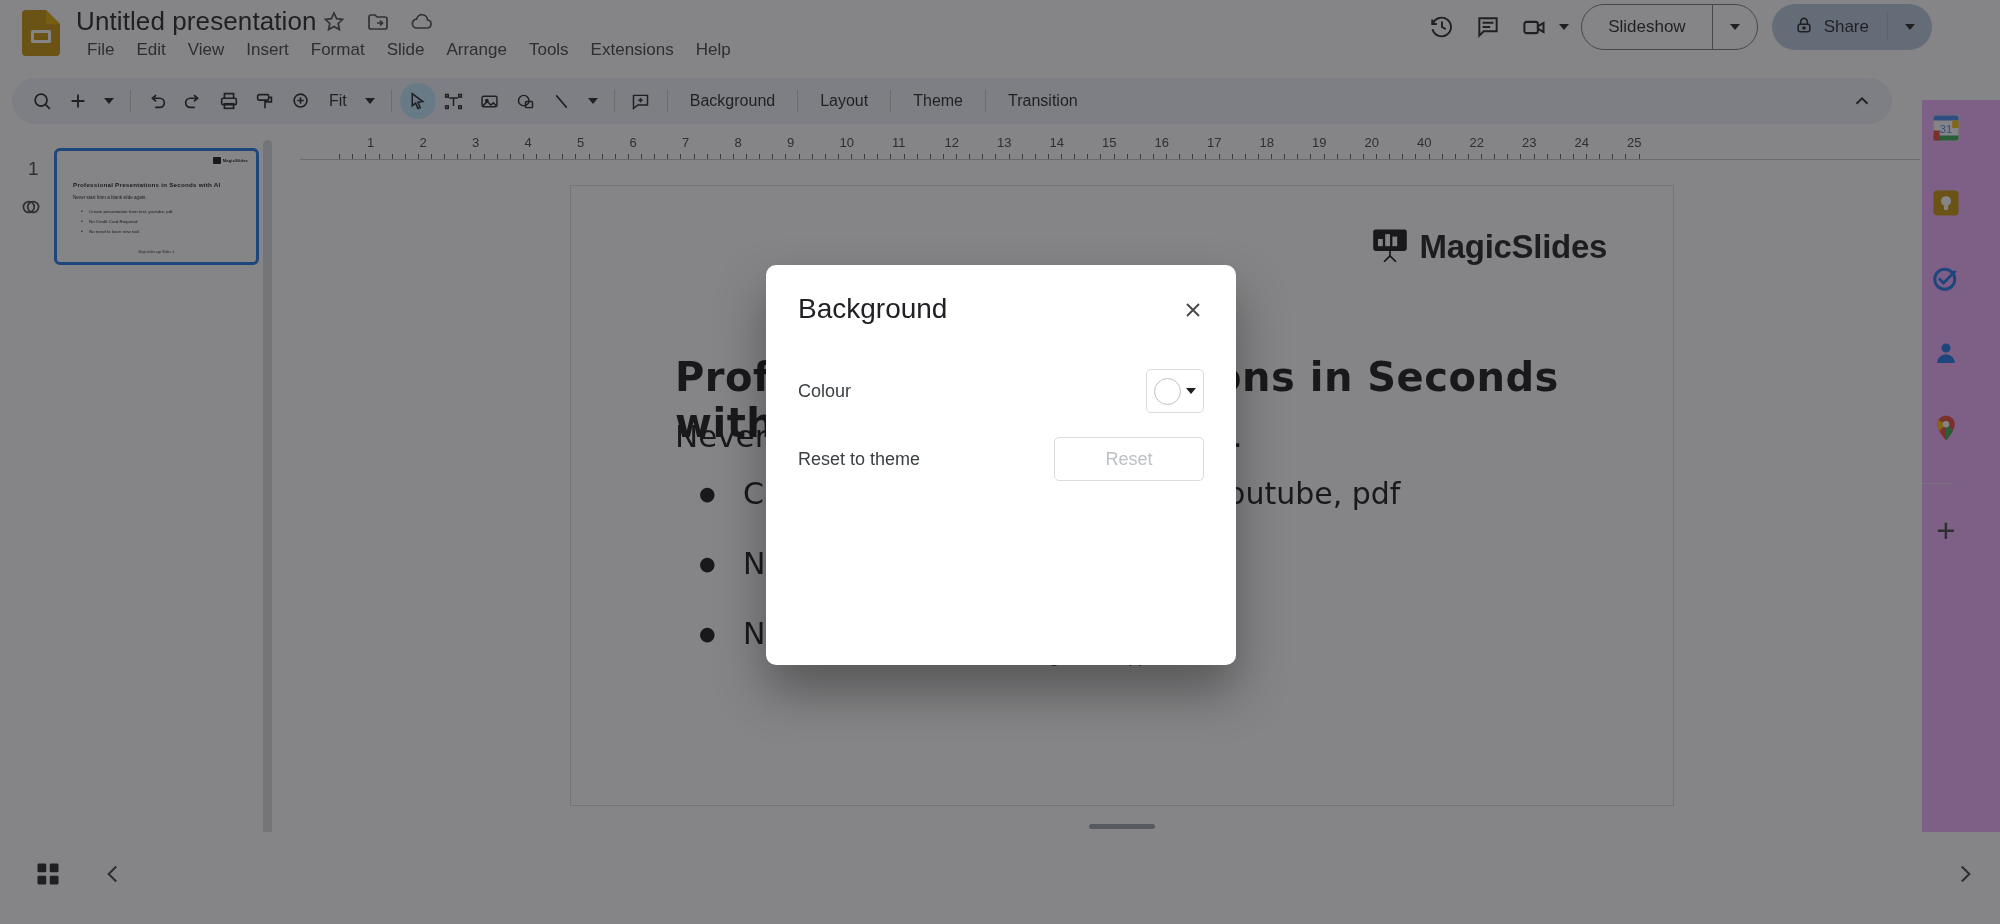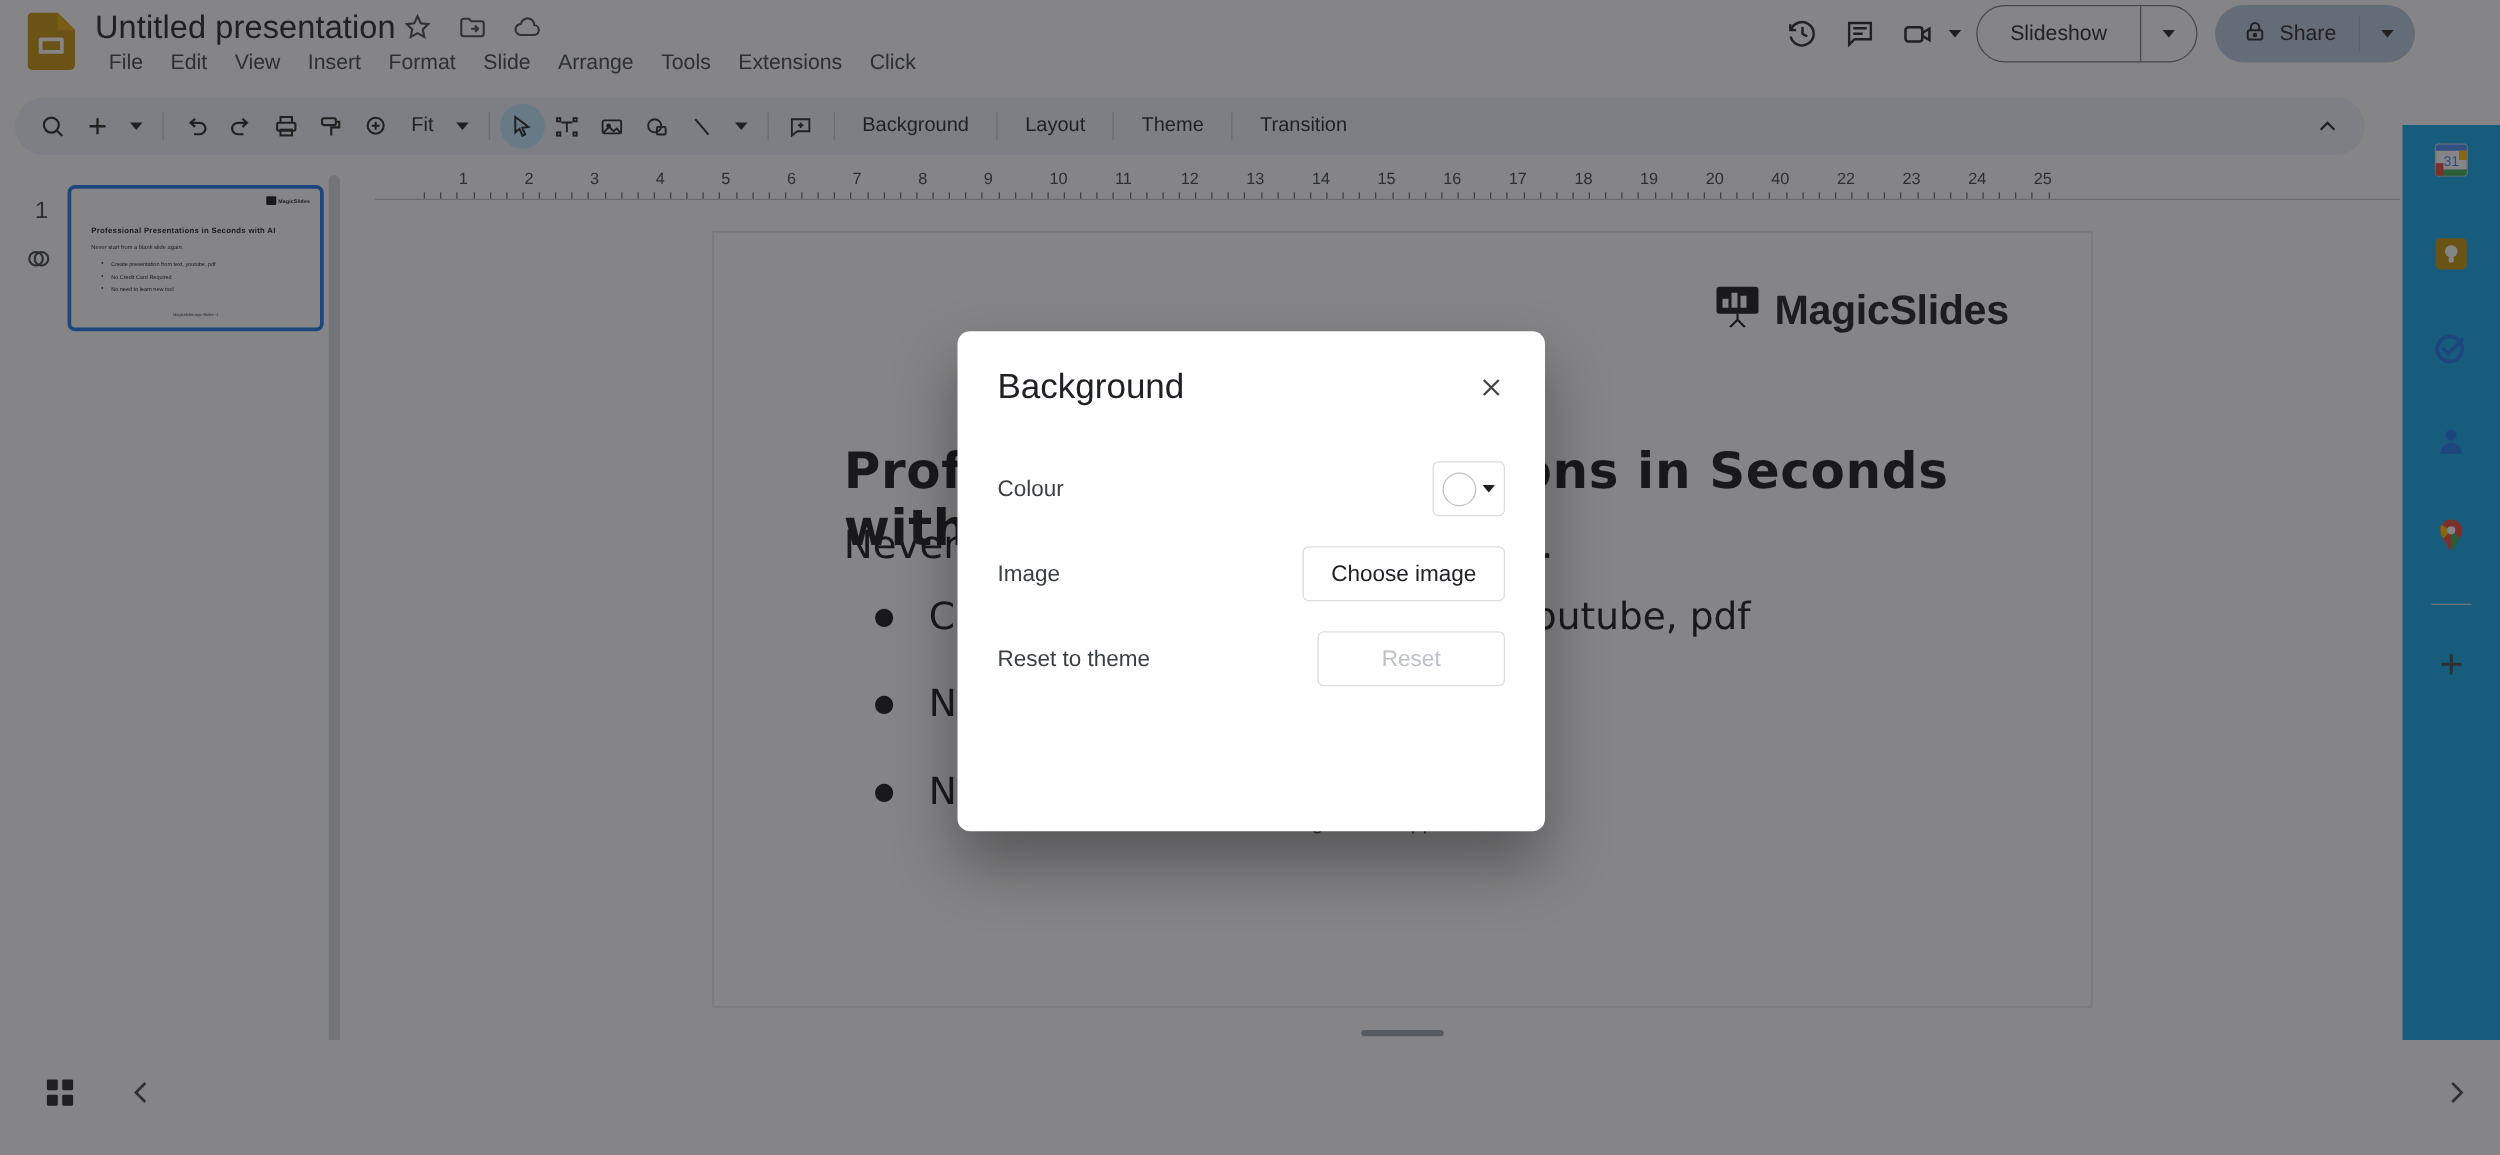--- a/index.html
+++ b/index.html
@@ -197,22 +197,22 @@
     text-align: center; font-size: 17px; color: #3c4043;
   }
   .resize-handle {
     position: absolute; left: 50%; transform: translateX(-50%);
     bottom: -24px; width: 66px; height: 5px; background: #9aa0a6; border-radius: 3px;
   }
 
   
   .side-rail {
     position: absolute; right: 0; top: 100px; width: 78px; bottom: 92px;
-    background: #0ea5e9;
-    display: flex; flex-direction: column; align-items: center; padding-top: 4px;
+    background: #f0abfc;
+    display: flex; flex-direction: column; align-items: flex-start; padding-top: 4px;
   }
   .rail-ico {
     width: 48px; height: 48px; margin-bottom: 27px;
     display: flex; align-items: center; justify-content: center;
   }
   .rail-div { width: 32px; height: 1px; background: #dadce0; margin: 4px 0 22px; }
   .rail-plus { font-size: 33px; color: #3c4043; line-height: 1; }
 
   
   .bottom-bar {
@@ -319,21 +319,21 @@
     <div class="menubar">
       <div class="menu-item">File</div>
       <div class="menu-item">Edit</div>
       <div class="menu-item">View</div>
       <div class="menu-item">Insert</div>
       <div class="menu-item">Format</div>
       <div class="menu-item">Slide</div>
       <div class="menu-item">Arrange</div>
       <div class="menu-item">Tools</div>
       <div class="menu-item">Extensions</div>
-      <div class="menu-item">Click</div>
+      <div class="menu-item">Help</div>
     </div>
 
     <div class="hdr-right">
       <div class="icon-btn">
         <svg viewBox="0 0 24 24" width="26" height="26" fill="none" stroke="#1f1f1f" stroke-width="1.8">
             <path d="M12 7v5l3.5 2"></path>
             <path d="M3.6 9a8.6 8.6 0 1 1-.3 5"></path>
             <path d="M3 5v4.3h4.3"></path>
           </svg>
       </div>
@@ -824,26 +824,20 @@
       <div class="m-row">
         <span class="m-label">Colour</span>
         <div class="m-ctrl">
           <div class="swatch-box">
             <span class="swatch-circle"></span>
             <span class="caret-dn"></span>
           </div>
         </div>
       </div>
 
-      <div class="m-row">
-        <span class="m-label">Image</span>
-        <div class="m-ctrl">
-          <div class="btn-outline">Choose image</div>
-        </div>
-      </div>
 
       <div class="m-row">
         <span class="m-label">Reset to theme</span>
         <div class="m-ctrl">
           <div class="btn-outline disabled">Reset</div>
         </div>
       </div>
     </div>
 
   </div>

